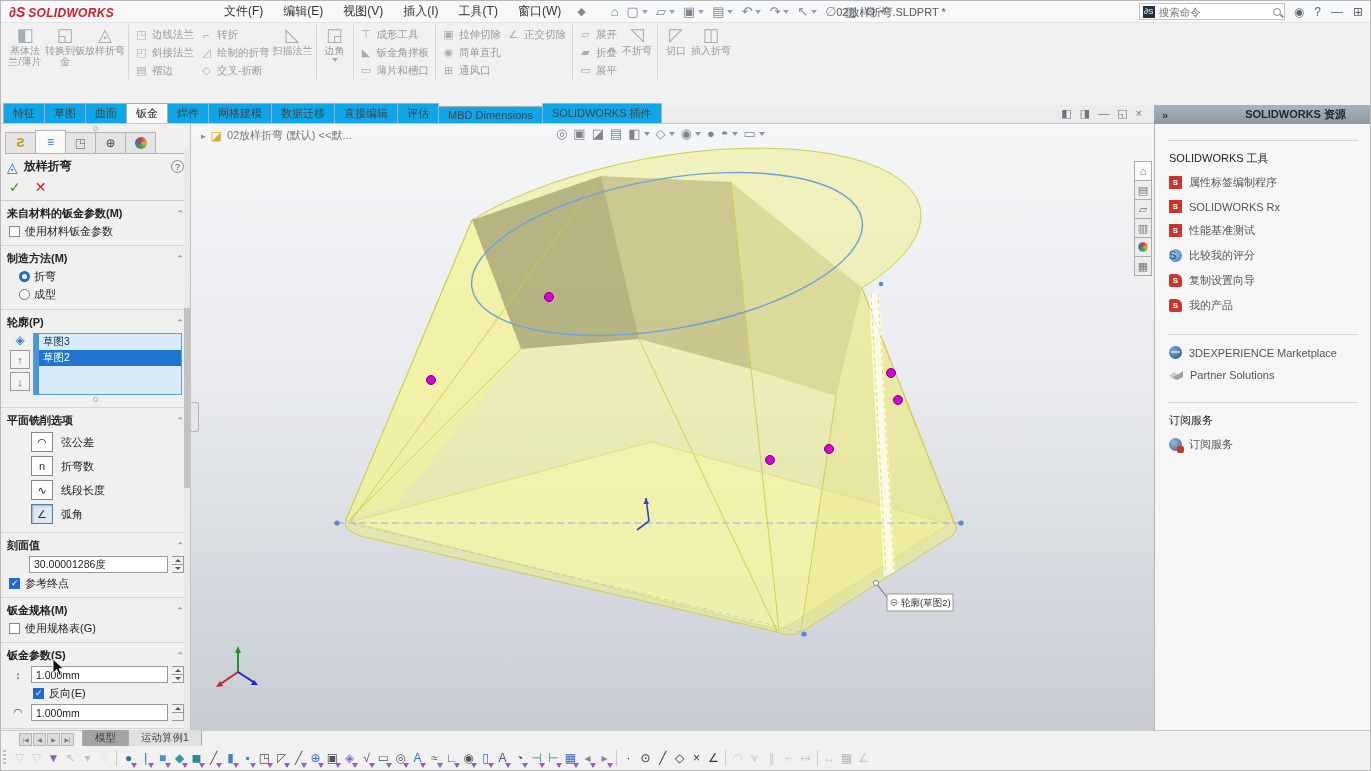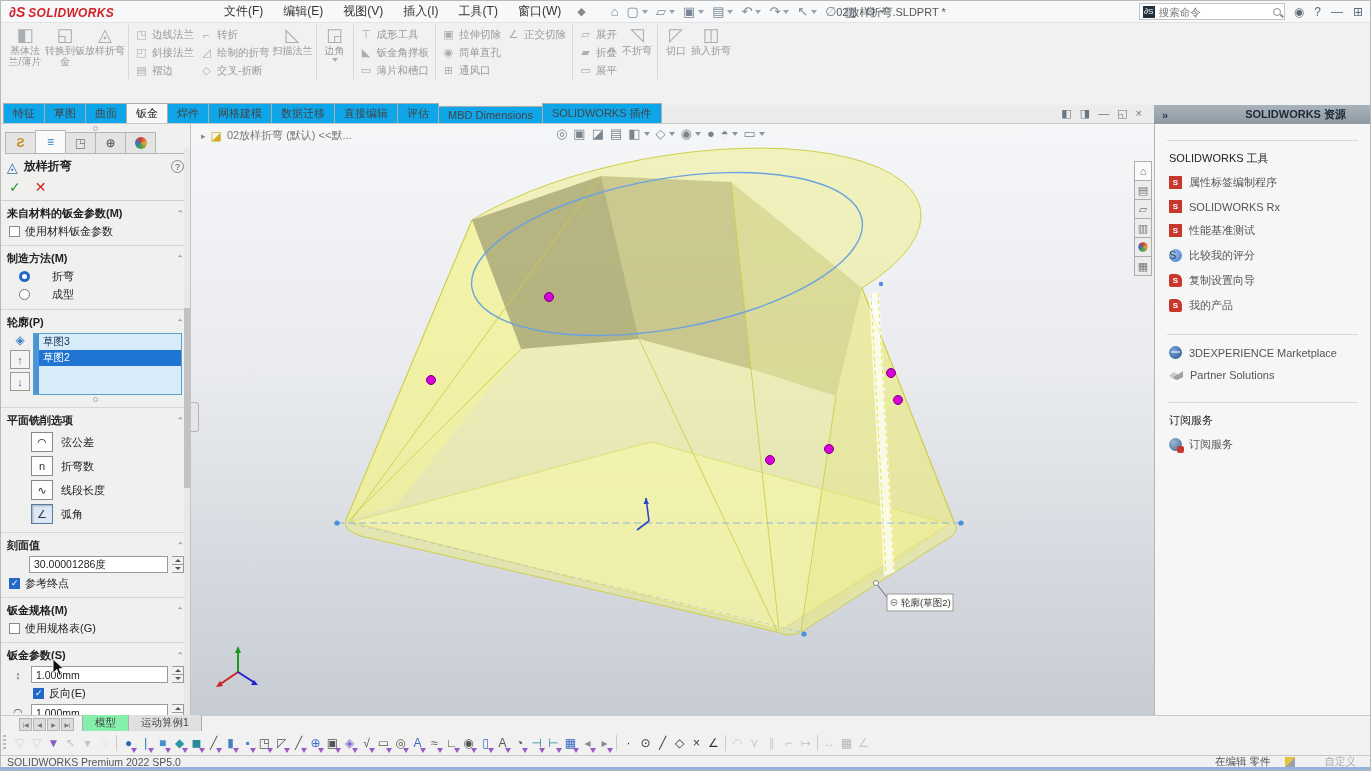--- a/index.html
+++ b/index.html
@@ -71,21 +71,21 @@
   .pm-okrow{display:flex;gap:14px;padding:2px 8px 5px;border-bottom:1px solid #cfcfcf;}
   .ok{color:#1f9d2f;font-size:14px;font-weight:bold;}
   .cancel{color:#d02020;font-size:14px;font-weight:bold;}
   .pm-sec{padding:5px 6px 4px;border-bottom:1px solid #d6d6d5;position:relative;}
   .pm-h{font-weight:bold;font-size:11px;color:#222;display:flex;justify-content:space-between;align-items:center;margin-bottom:3px;}
   .pm-h .ch{color:#777;font-size:9px;font-weight:normal;}
   .chkrow{display:flex;align-items:center;gap:5px;margin:3px 0 2px 2px;}
   .chk{width:11px;height:11px;border:1px solid #8a8a8a;background:#fff;flex:0 0 11px;position:relative;}
   .chk.on{background:#2468c8;border-color:#2468c8;}
   .chk.on::after{content:"✓";color:#fff;font-size:9px;position:absolute;left:1px;top:-1px;}
-  .radrow{display:flex;align-items:center;gap:22px;margin:3px 0 3px 12px;}
+  .radrow{display:flex;align-items:center;gap:4px;margin:3px 0 3px 12px;}
   .rad{width:11px;height:11px;border:1px solid #777;border-radius:50%;background:#fff;flex:0 0 11px;}
   .rad.on{border:3px solid #2468c8;}
   .profile-wrap{display:flex;margin-top:2px;}
   .pm-colicons{width:26px;display:flex;flex-direction:column;align-items:center;gap:3px;}
   .sel-ic{color:#3a80c8;font-size:12px;}
   .updown{width:20px;height:19px;border:1px solid #9a9a9a;background:#f4f4f4;color:#2a6ab0;font-size:11px;display:flex;align-items:center;justify-content:center;}
   .listbox{flex:1;height:62px;border:1px solid #5a9fd4;background:#d7ebf8;display:flex;margin-right:2px;}
   .listbox .stripe{width:5px;background:#4a94d8;}
   .listbox .items{flex:1;}
   .lb-item{font-size:10.5px;color:#15355a;padding:1px 4px;}
@@ -138,21 +138,21 @@
   .ic-globe::after{content:"";position:absolute;left:2px;top:5px;width:9px;height:2px;background:rgba(255,255,255,.55);}
   .ic-globe2{width:13px;height:13px;border-radius:50%;background:radial-gradient(circle at 35% 35%,#9ab8d8,#3a608c);position:relative;flex:0 0 13px;}
   .ic-globe2::after{content:"";position:absolute;right:-2px;bottom:-2px;width:7px;height:7px;background:#c8372d;border-radius:2px;}
   .ic-hand{width:14px;height:10px;background:linear-gradient(135deg,#c9cdd1 50%,#9aa2a8 50%);clip-path:polygon(0 55%,35% 20%,65% 45%,100% 10%,100% 70%,60% 100%,25% 85%);flex:0 0 14px;}
 
   
   .mtabs{height:16px;background:#f1f1f1;border-top:1px solid #c9c9c9;display:flex;align-items:flex-end;flex:0 0 16px;}
   .mnav{display:flex;margin-left:18px;gap:1px;}
   .mnav span{width:13px;height:13px;background:#dcdcdc;border:1px solid #b5b5b5;color:#777;font-size:6px;display:flex;align-items:center;justify-content:center;}
   .mtab{font-size:10.5px;color:#444;border:1px solid #adadad;border-bottom:none;background:#e0e0e0;padding:1px 12px;margin-right:-1px;white-space:nowrap;}
-  .mtab.active{background:#86efac;}
+  .mtab.active{background:#a3a3a3;}
 
   
   .btoolbar{height:24px;background:#f1f1f1;display:flex;align-items:center;padding-left:10px;flex:0 0 24px;position:relative;}
   .bt-grip{position:absolute;left:2px;top:4px;width:3px;height:16px;background:repeating-linear-gradient(#bbb 0 2px,transparent 2px 4px);}
   .bt-ic{width:17px;height:18px;position:relative;display:flex;align-items:center;justify-content:center;font-size:12px;}
   .bt-ic .pin{display:none;position:absolute;right:0;bottom:-1px;width:0;height:0;border-left:3px solid transparent;border-right:3px solid transparent;border-top:5px solid #9b59c8;}
   .bt-ic .pin.show{display:block;}
   .bt-ic.sep{width:7px;}
   .bt-ic.sep::before{content:"";position:absolute;left:3px;top:1px;bottom:1px;width:1px;background:#cccccc;}
   .bt-ic.dis{opacity:.38;}
@@ -1150,22 +1150,14 @@
         <span style="color: rgb(85, 85, 85);">▦</span>
 
       </span>
 
       <span class="bt-ic dis">
         <span style="color: rgb(136, 136, 136);">∠</span>
 
       </span>
     </div>
 
-  <div class="status">
-    <span class="lft">SOLIDWORKS Premium 2022 SP5.0</span>
-    <span class="mid">
-      <span>在编辑 零件</span>
-      <span class="tagic"></span>
-    </span>
-    <span class="cust">自定义</span>
-  </div>
 
 </div>
 
 </body></html>

